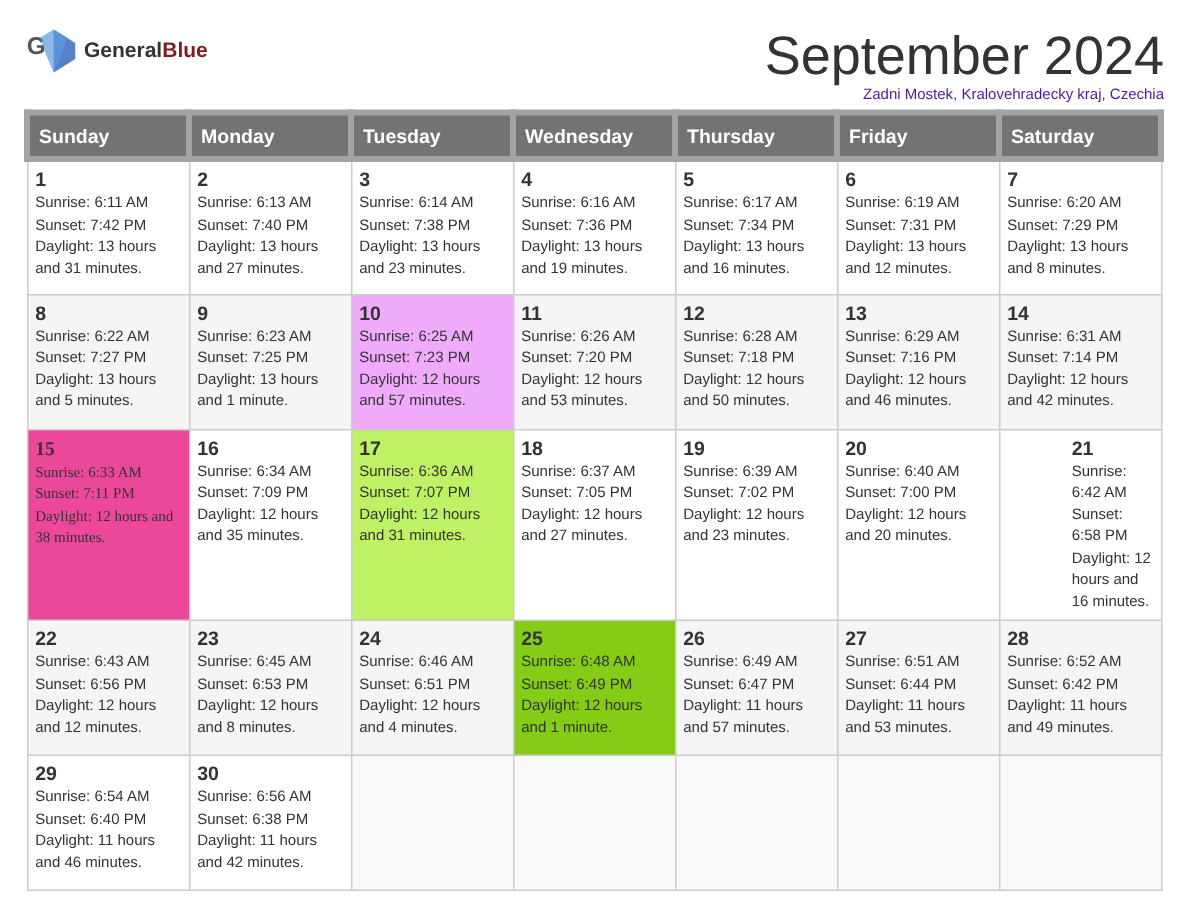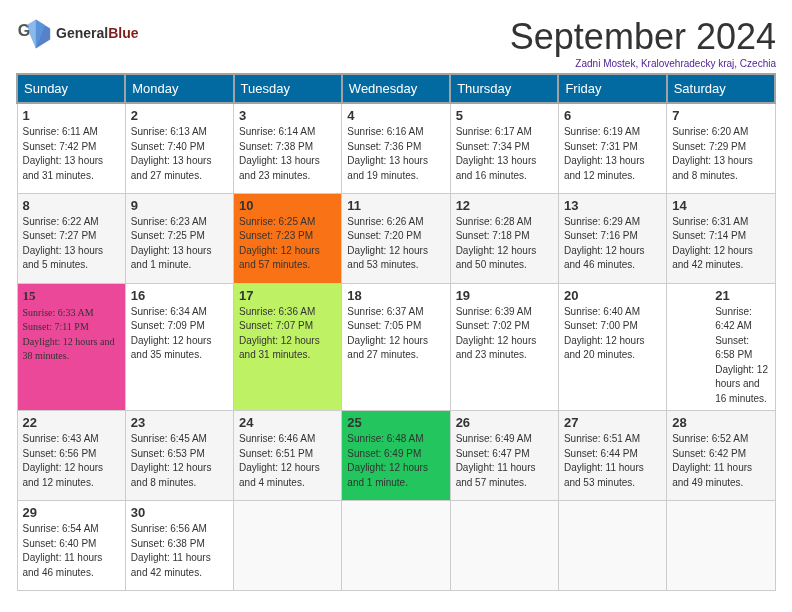--- a/index.html
+++ b/index.html
@@ -45,27 +45,27 @@
     .subtitle {
       font-size: 10px;
       color: #4c1d95;
     }
     .calendar {
       width: 100%;
       border-collapse: collapse;
       table-layout: fixed;
     }
     .calendar th {
-      background-color: #0369a1;
+      background-color: #737373;
       color: #fff;
       text-align: left;
       padding: 6px 6px;
       font-size: 13px;
-      font-weight: normal;
-      border: 2px solid #a3a3a3;
+      font-weight: bold;
+      border: 4px solid #a3a3a3;
     }
     .calendar td {
       vertical-align: top;
       border: 1px solid #ccc;
       padding: 4px 5px;
       font-size: 10px;
       color: #333;
       min-height: 80px;
       height: 90px;
     }
@@ -189,21 +189,21 @@
         </div>
         </td>
         <td style="background-color: rgb(245, 245, 245);">
           <span class="day-number">9</span>
         <div class="day-info">
           Sunrise: 6:23 AM<br>
           Sunset: 7:25 PM<br>
           Daylight: 13 hours and 1 minute.
         </div>
         </td>
-        <td style="background-color: #f97316; margin-top: 24px;">
+        <td style="background-color: #f0abfc; margin-top: 24px;">
           <span class="day-number">10</span>
         <div class="day-info">
           Sunrise: 6:25 AM<br>
           Sunset: 7:23 PM<br>
           Daylight: 12 hours and 57 minutes.
         </div>
         </td>
         <td style="background-color: rgb(245, 245, 245);">
           <span class="day-number">11</span>
         <div class="day-info">
@@ -313,21 +313,21 @@
         </div>
         </td>
         <td style="background-color: rgb(245, 245, 245);">
           <span class="day-number">24</span>
         <div class="day-info">
           Sunrise: 6:46 AM<br>
           Sunset: 6:51 PM<br>
           Daylight: 12 hours and 4 minutes.
         </div>
         </td>
-        <td style="background-color: #22c55e; margin-top: 28px;">
+        <td style="background-color: #84cc16; margin-top: 28px;">
           <span class="day-number">25</span>
         <div class="day-info">
           Sunrise: 6:48 AM<br>
           Sunset: 6:49 PM<br>
           Daylight: 12 hours and 1 minute.
         </div>
         </td>
         <td style="background-color: rgb(245, 245, 245);">
           <span class="day-number">26</span>
         <div class="day-info">

